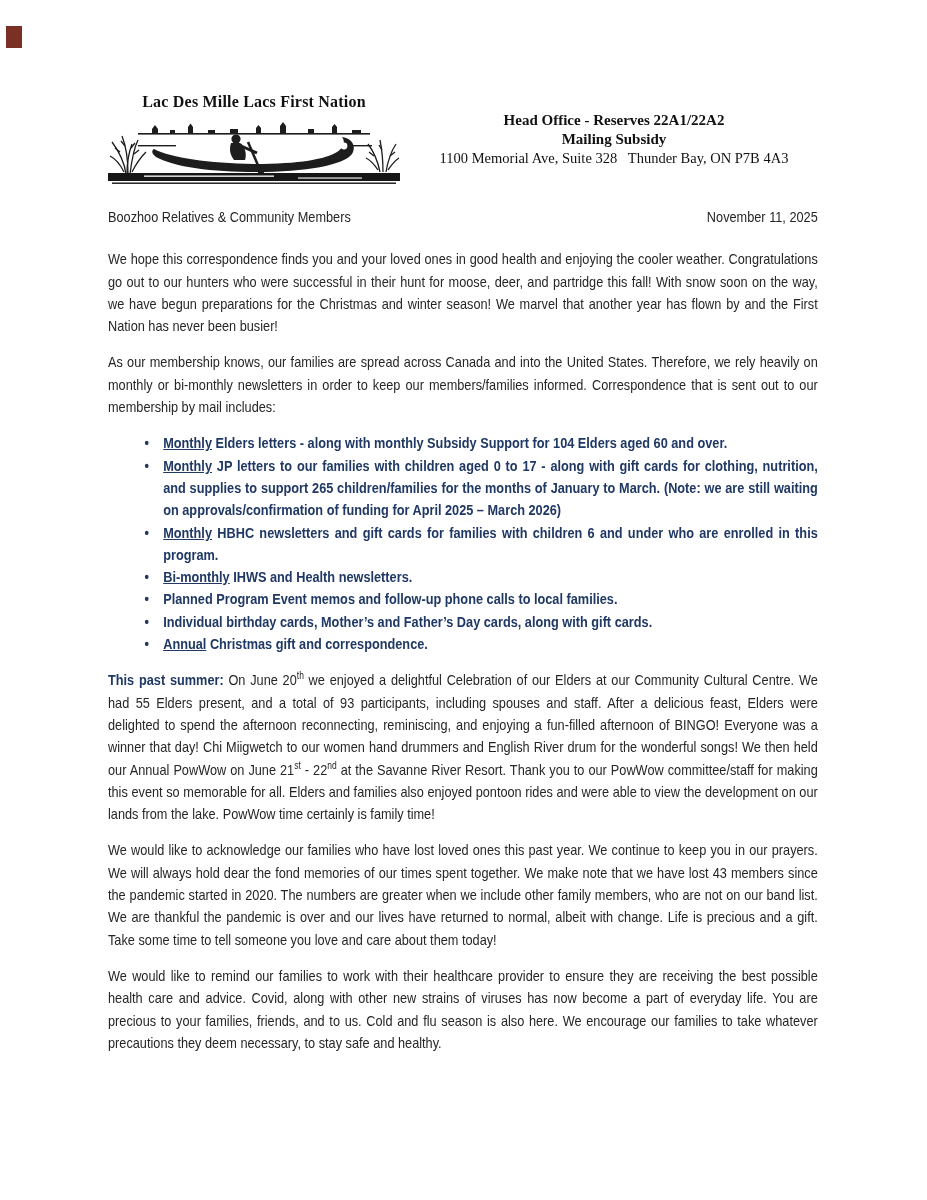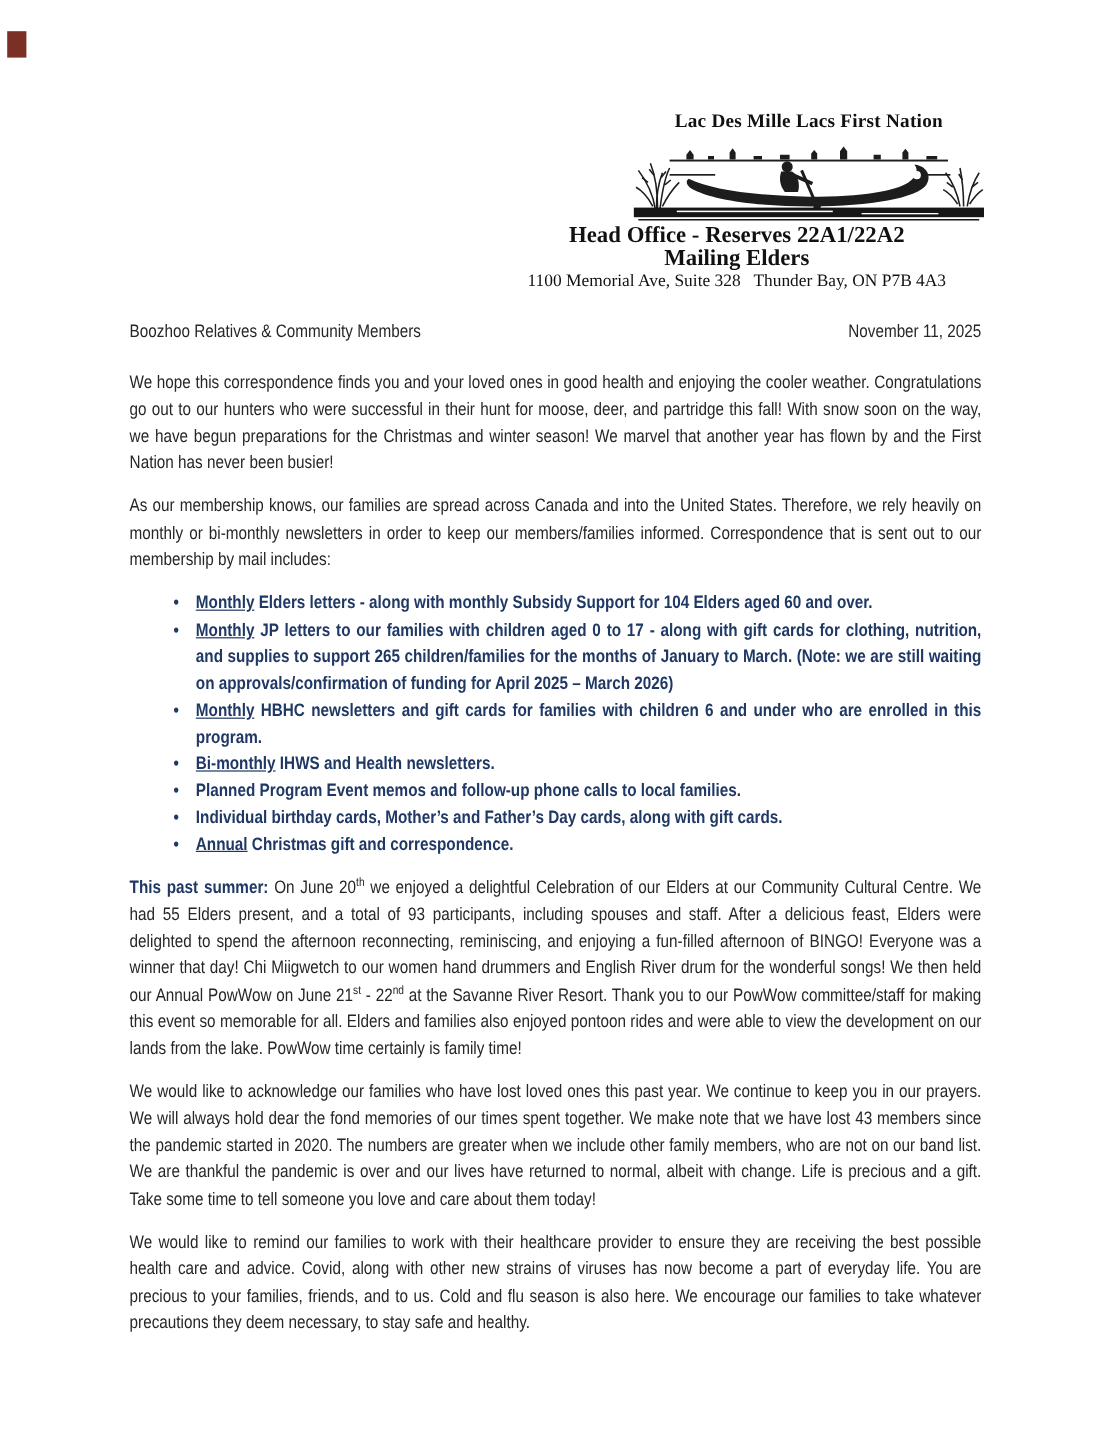--- a/index.html
+++ b/index.html
@@ -6,37 +6,36 @@
   .page {
     position:relative; width:927px; height:1200px; background:#ffffff;
     overflow:hidden; font-family:"Liberation Sans", sans-serif; color:#262626;
   }
   .corner-mark {
     position:absolute; left:6px; top:26px; width:16px; height:22px;
     background:#7b3025;
   }
   
   .letterhead {
-    display:flex; justify-content:space-between; align-items:flex-end;
+    display:flex; justify-content:space-between; align-items:center;
     margin:92px 107px 16px 108px;
-    flex-direction:column;
   }
   .logo { width:292px; }
   .logo-title {
     font-family:"Liberation Serif", serif; font-weight:bold; font-size:16px;
     line-height:19px; text-align:center; letter-spacing:0.2px; color:#111;
     white-space:nowrap;
   }
   .logo svg { display:block; margin-top:1px; }
   .office {
     width:412px; margin-top:3px; text-align:center; color:#111;
     font-family:"Liberation Serif", serif; font-size:14.5px; line-height:19px;
   }
   .office .hline { white-space:pre-wrap; }
-  .office .b { font-weight:bold; font-size:19px; }
+  .office .b { font-weight:bold; font-size:15px; }
   .office a { color:#2f6fb3; text-decoration:underline; }
   
   .letter {
     margin:22px 0 0 108px; width:836px;
     transform:scaleX(0.849); transform-origin:0 0;
     font-size:15px; line-height:22.3px; color:#262626;
   }
   .salu-row { display:flex; justify-content:space-between; margin:0 0 20px 0; }
   p.body { margin:0 0 14px 0; text-align:justify; }
   ul.bullets {
@@ -97,21 +96,21 @@
 
         <rect x="0" y="61" width="292" height="8" fill="#161616"></rect>
         <rect x="36" y="63.5" width="130" height="1.3" fill="#ffffff"></rect>
         <rect x="190" y="65.5" width="64" height="1.1" fill="#ffffff"></rect>
         <rect x="4" y="70.5" width="284" height="1.4" fill="#161616"></rect>
       </svg>
     </div>
 
     <div class="office">
       <div class="hline b">Head Office - Reserves 22A1/22A2</div>
-      <div class="hline b">Mailing Elders</div>
+      <div class="hline b">Mailing Subsidy</div>
       <div class="hline">1100 Memorial Ave, Suite 328   Thunder Bay, ON P7B 4A3</div>
     </div>
   </header>
 
   <main class="letter">
 
     <div class="salu-row">
       <span>Boozhoo Relatives &amp; Community Members</span>
       <span>November 11, 2025</span>
     </div>

